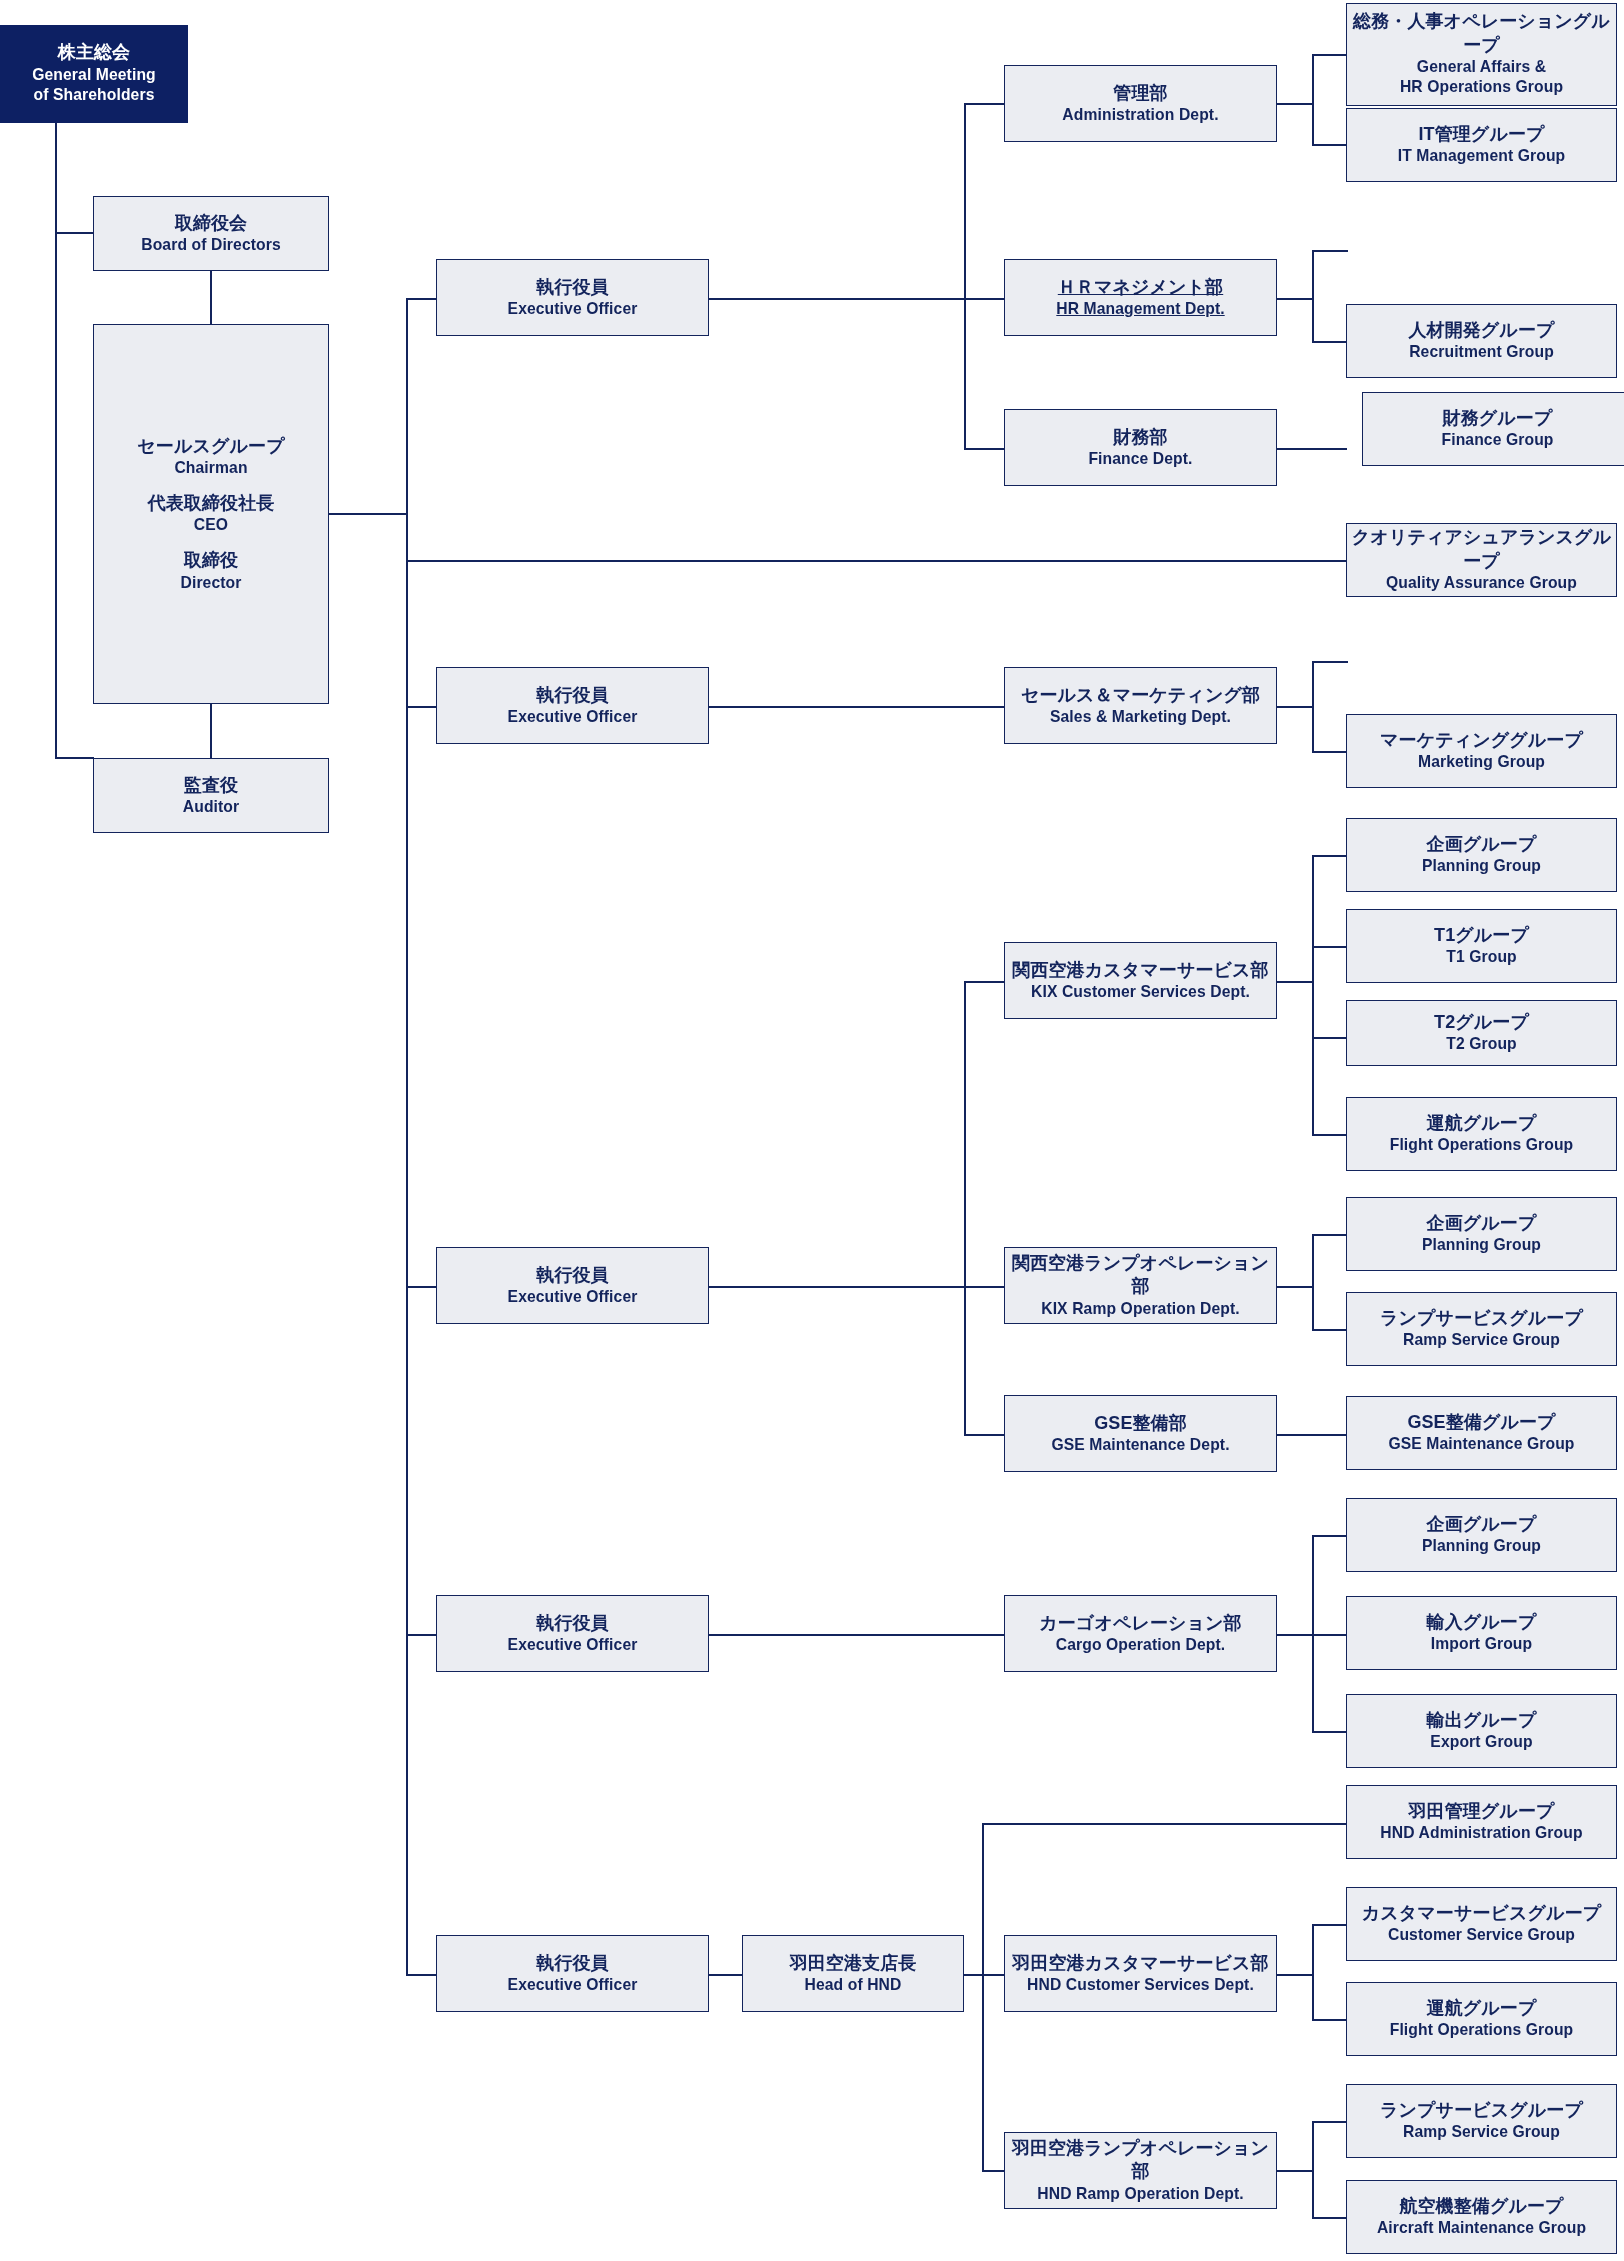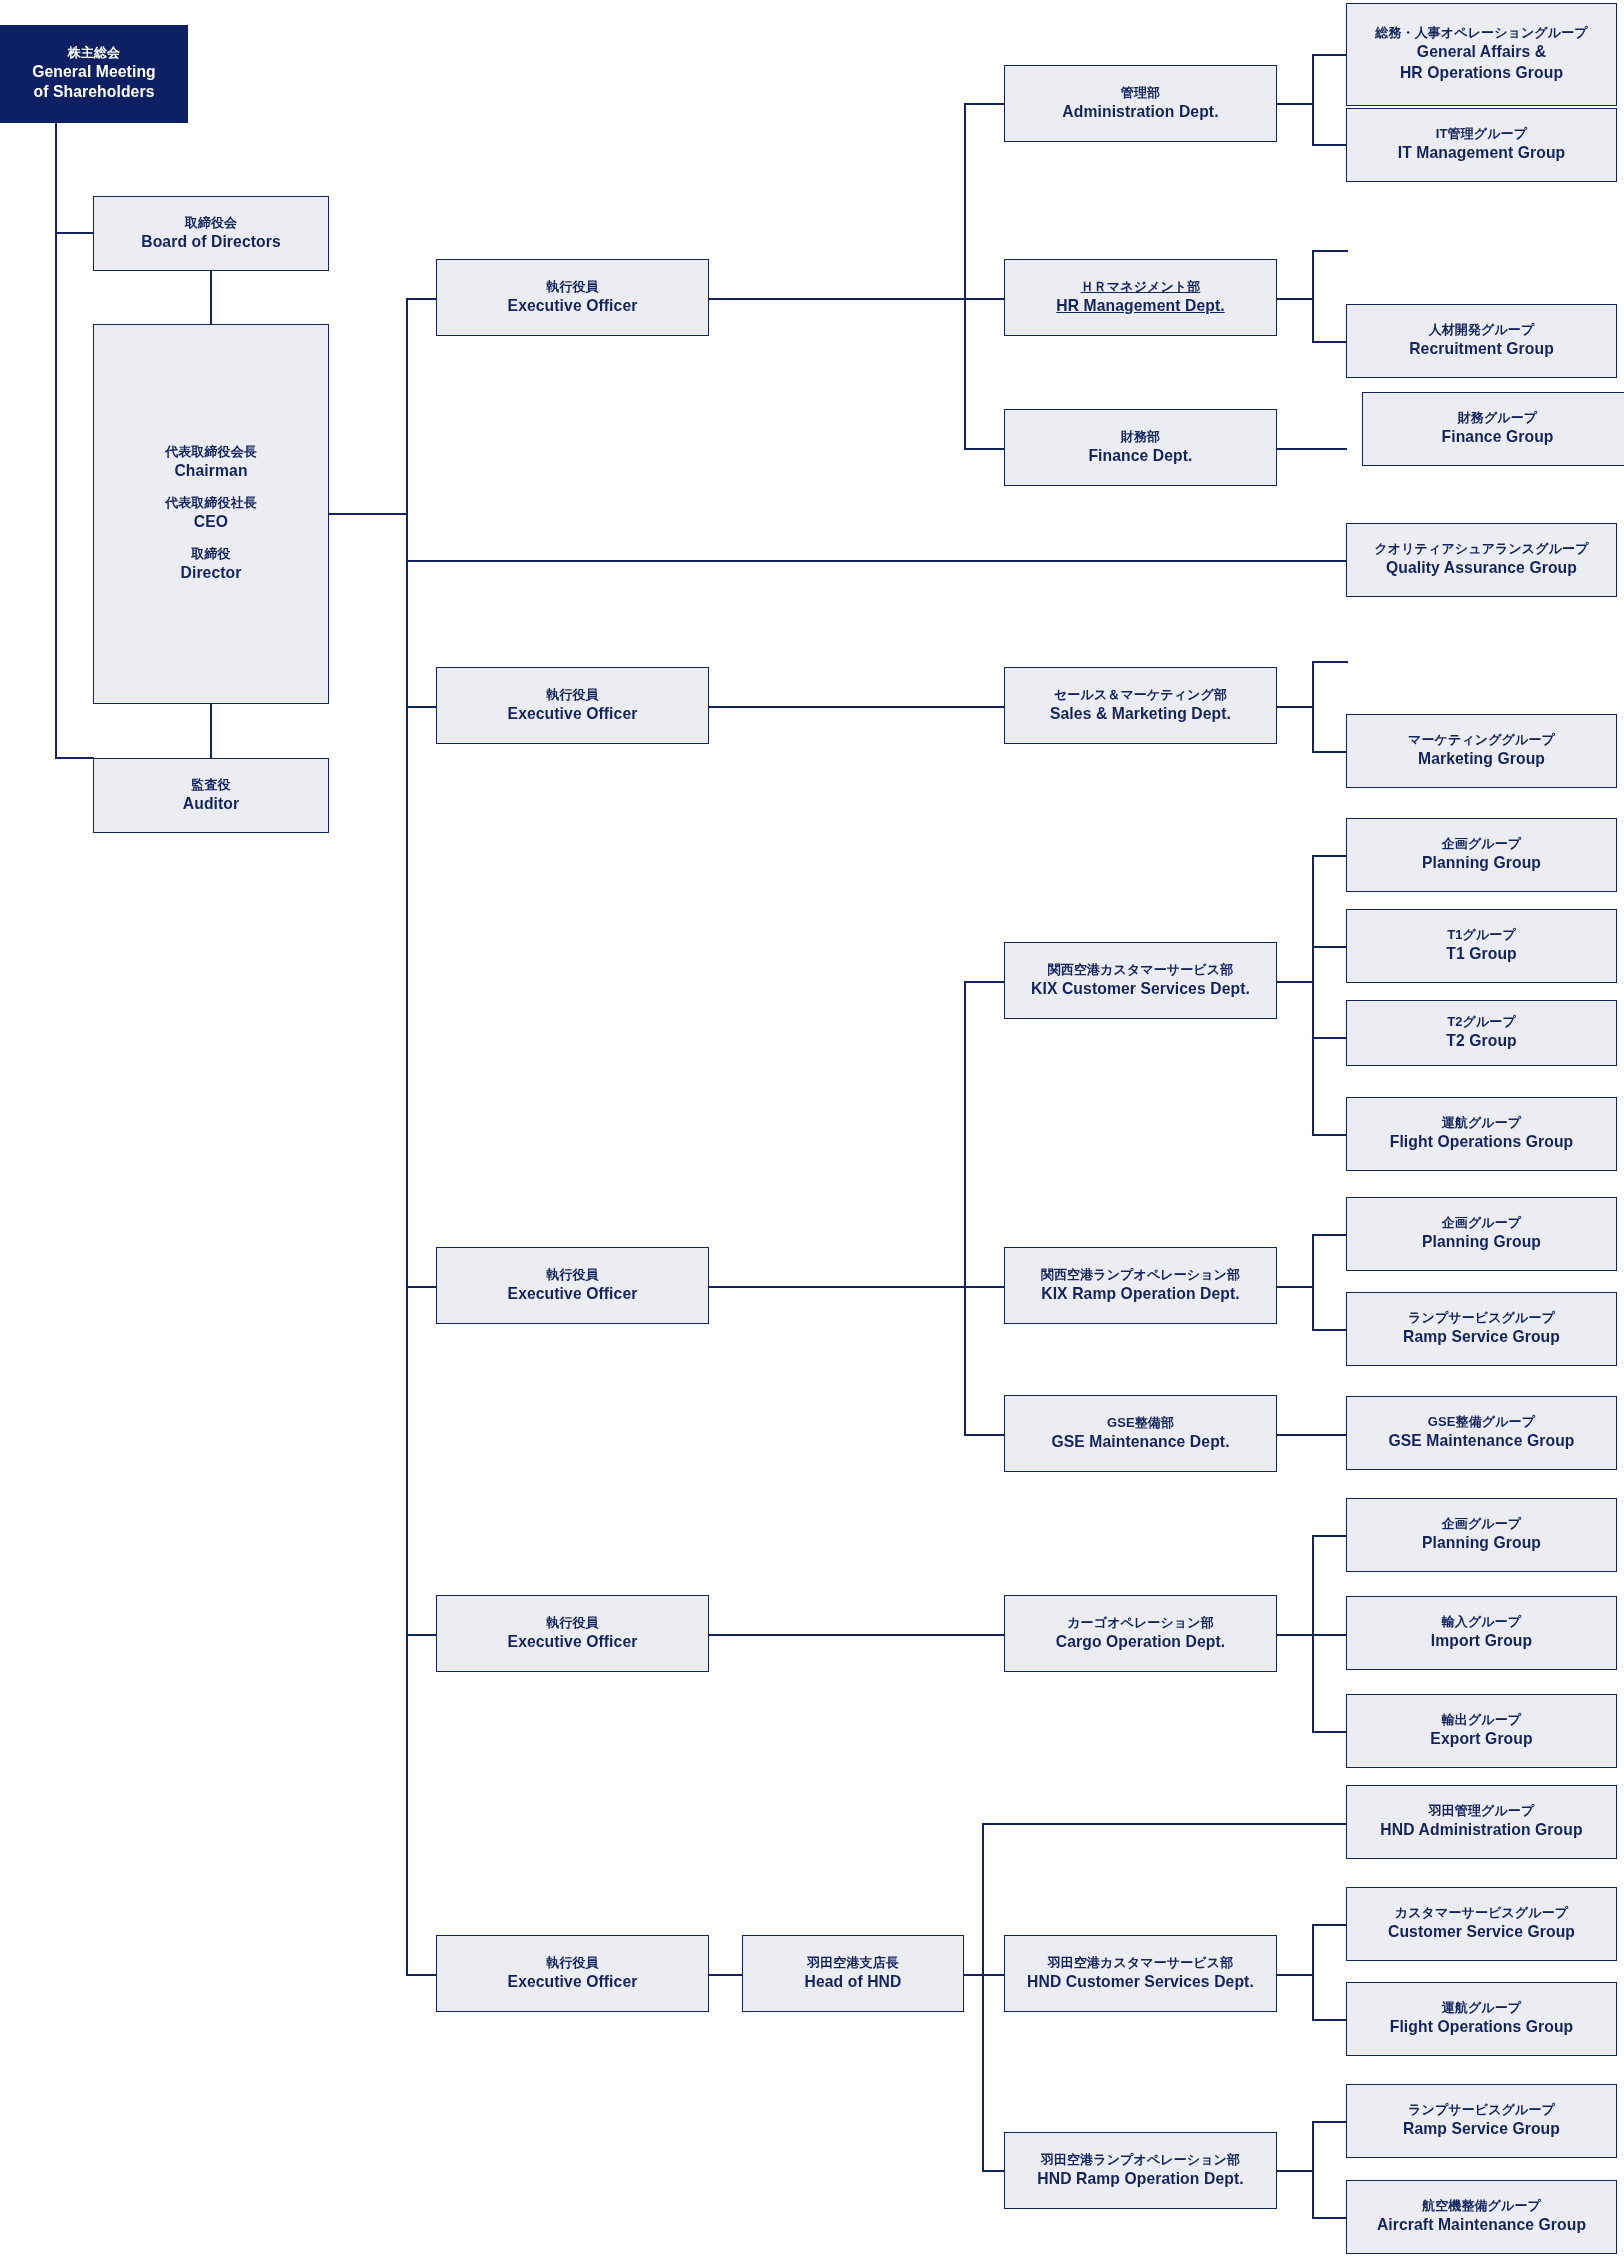--- a/index.html
+++ b/index.html
@@ -2,21 +2,21 @@
 <html style="font-size:8.4px"><head>
 <meta charset="utf-8">
 <style>
   html,body{margin:0;padding:0;background:#ffffff;}
   body{font-family:"Liberation Sans","DejaVu Sans",sans-serif;}
   #canvas{position:relative;width:1624px;height:2261px;background:#fff;overflow:hidden;}
 
   .box{position:absolute;box-sizing:border-box;background:#ebedf2;border:1.6px solid #13245c;
        color:#13245c;display:flex;flex-direction:column;align-items:center;justify-content:center;
        text-align:center;line-height:1.30;font-weight:700;letter-spacing:0.1px;}
-  .box .jp{font-size:13px;font-weight:700;}
+  .box .jp{font-size:18px;font-weight:700;}
   .box .en{font-size:15.7px;font-weight:700;}
   .box.root{background:#0d2063;border:none;color:#ffffff;}
   .box.root .jp,.box.root .en{color:#ffffff;}
   .ceo-gap{height:13.6px;}
 
   .ln{position:absolute;background:#13245c;}
   .h{height:1.6px;}
   .v{width:1.6px;}
 </style>
 </head>
@@ -116,21 +116,21 @@
     <span class="en">General Meeting</span>
     <span class="en">of Shareholders</span>
   </div>
 
   <div class="box" style="left:93px;top:196px;width:236px;height:75px;">
     <span class="jp">取締役会</span>
     <span class="en">Board of Directors</span>
   </div>
 
   <div class="box" style="left:93px;top:324px;width:236px;height:380px;">
-    <span class="jp">代表取締役会長</span>
+    <span class="jp">セールスグループ</span>
     <span class="en">Chairman</span>
     <span class="ceo-gap"></span>
     <span class="jp">代表取締役社長</span>
     <span class="en">CEO</span>
     <span class="ceo-gap"></span>
     <span class="jp">取締役</span>
     <span class="en">Director</span>
   </div>
 
   <div class="box" style="left:93px;top:758px;width:236px;height:75px;align-items:center;">

